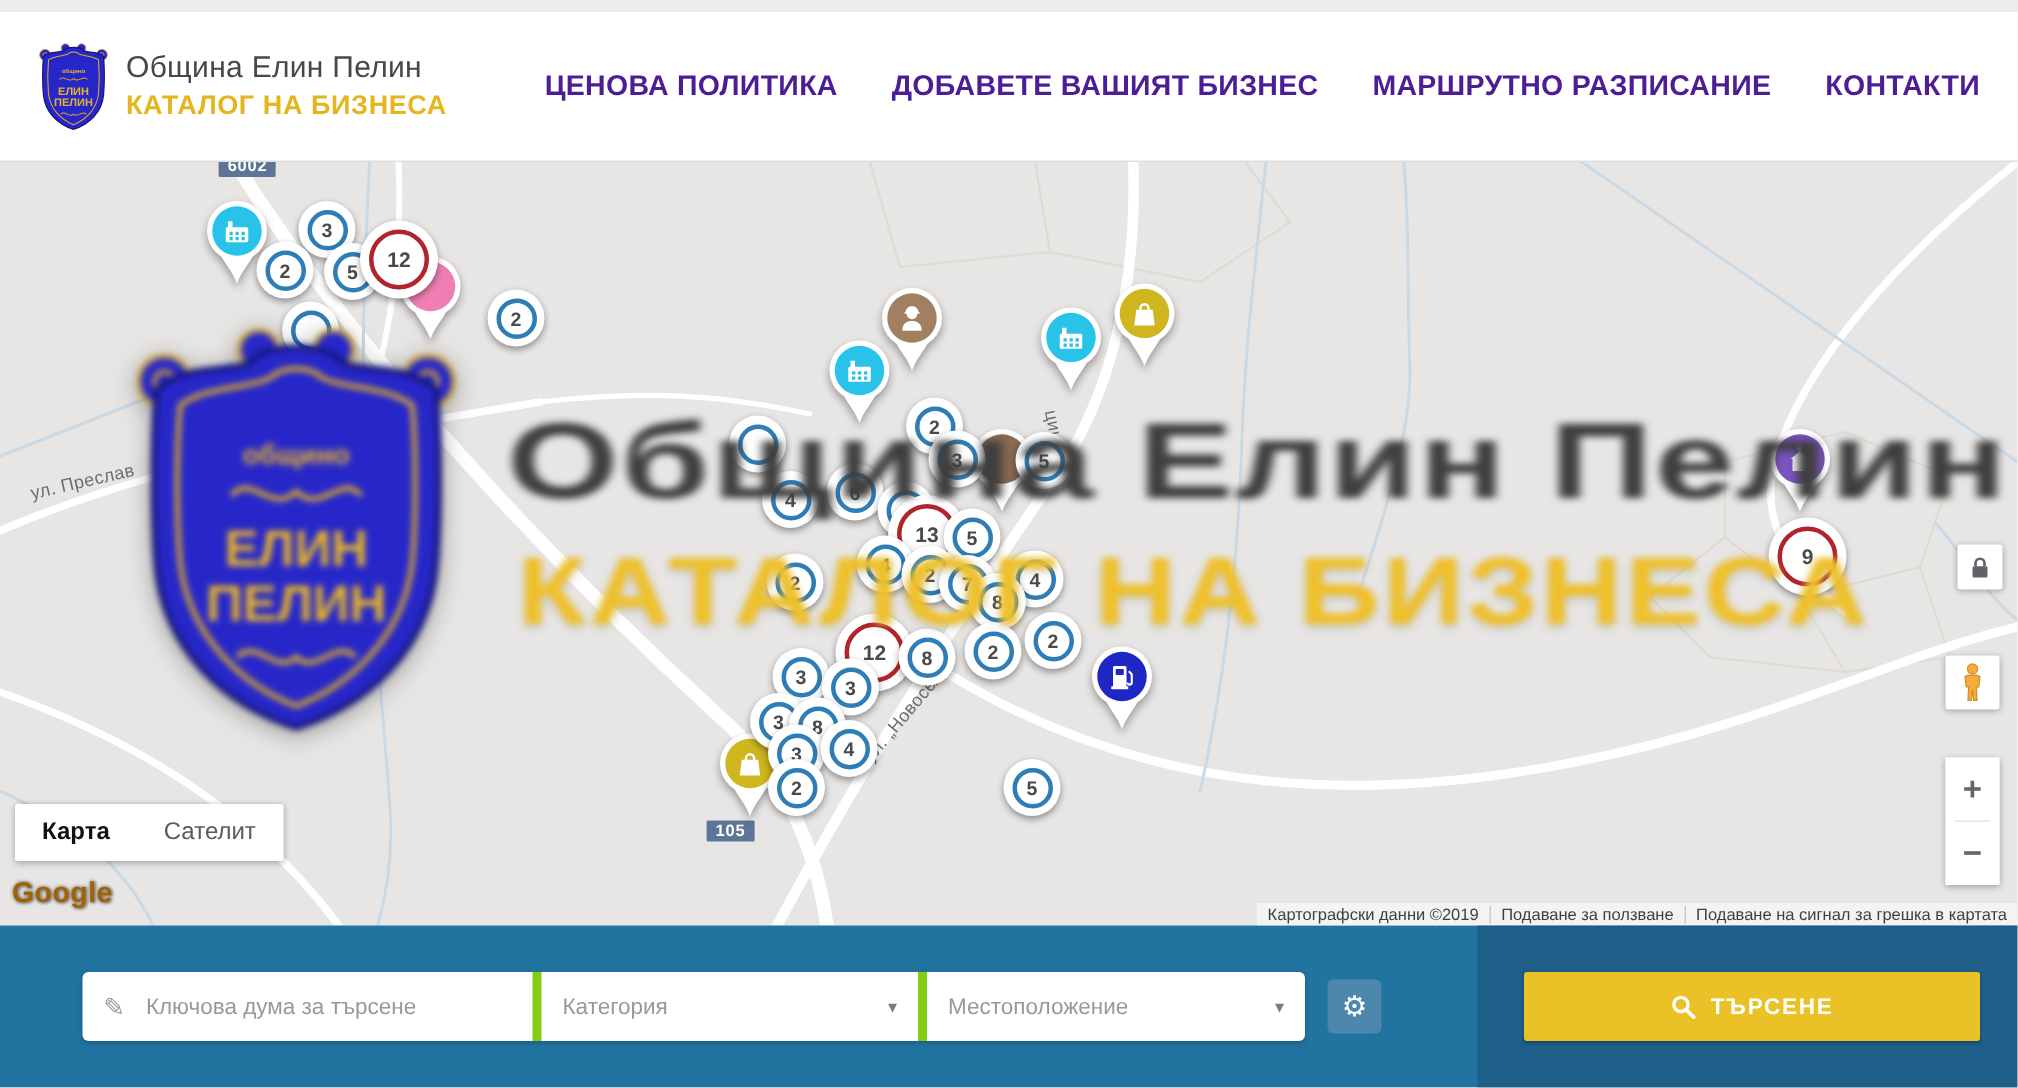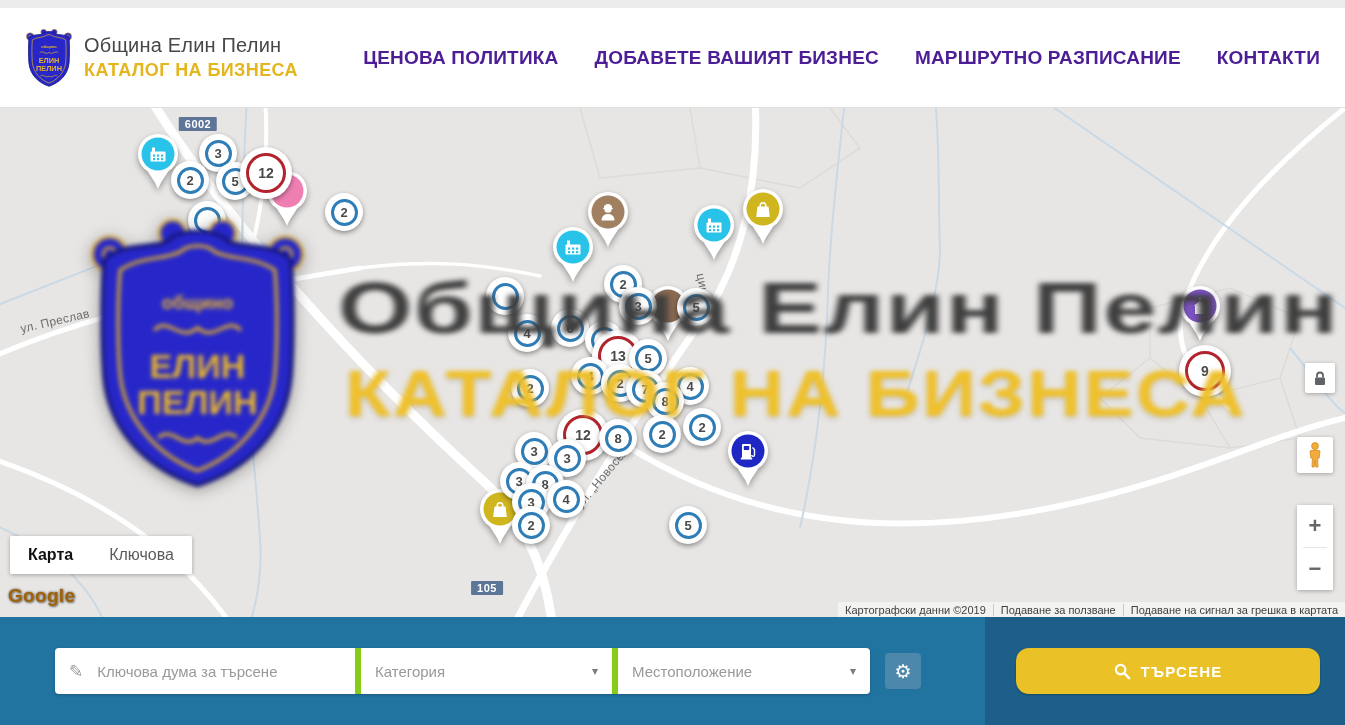--- a/index.html
+++ b/index.html
@@ -74,21 +74,21 @@
   .field{display:flex;align-items:center;padding:0 14px;box-sizing:border-box}
   .field + .field{border-left:6px solid #84cc16}
   .f-keyword{width:300px}.f-cat{width:257px;cursor:pointer}.f-loc{width:258px;cursor:pointer}
   .f-keyword input{border:none;outline:none;font-size:15px;color:#555;width:100%;font-family:inherit;background:transparent}
   .f-keyword input::placeholder{color:#999}
   .sel-label{color:#999;font-size:15px;flex:1}
   .caret{color:#7d7d7d;font-size:12px;margin-left:8px}
   .pencil{color:#9a9a9a;font-size:17px;margin-right:12px}
   .gear-btn{position:absolute;left:885px;top:36px;width:36px;height:36px;background:#4d87ab;border:none;border-radius:4px;
             color:#fff;display:flex;align-items:center;justify-content:center;font-size:19px;cursor:pointer}
-  .search-btn{position:absolute;left:1016px;top:31px;width:304px;height:46px;background:#eac228;border:none;border-radius:13px;
+  .search-btn{position:absolute;left:1016px;top:31px;width:304px;height:46px;background:#eac228;border:none;border-radius:2px;
               color:#fff;font-weight:bold;font-size:15px;letter-spacing:1.2px;display:flex;align-items:center;justify-content:center;
               gap:10px;cursor:pointer;font-family:inherit;box-shadow:0 1px 2px rgba(0,0,0,.25)}
 </style>
 </head>
 <body>
 
 <div class="top-strip"></div>
 
 <header>
   <div class="brand">
@@ -144,22 +144,22 @@
       <path d="M1040,-10 L1345,200"></path>
       <path d="M845,-10 C838,60 830,120 828,185 C826,250 820,330 800,420"></path>
       <path d="M935,-10 C940,40 938,90 940,140 C940,180 925,230 905,290"></path>
       <path d="M1290,240 C1315,270 1330,295 1345,305"></path>
       <path d="M-10,200 L155,135"></path>
       <path d="M-10,415 C50,440 85,470 105,515"></path>
     </g>
   </svg>
 
   <div id="labels">
-      <div class="roadlabel badge" style="left: 165px; top: 16px; margin-left: 33px;">6002</div>
-      <div class="roadlabel badge" style="left: 487px; top: 480px;">105</div>
+      <div class="roadlabel badge" style="left: 165px; top: 3px;">6002</div>
+      <div class="roadlabel badge" style="left: 487px; top: 446px;">105</div>
       <div class="roadlabel street" style="left: 55px; top: 213px; transform: translate(-50%, -50%) rotate(-13deg);">ул. Преслав</div>
       <div class="roadlabel street" style="left: 600px; top: 372px; transform: translate(-50%, -50%) rotate(-50deg);">бул. „Новосел</div>
       <div class="roadlabel street" style="left: 703px; top: 178px; transform: translate(-50%, -50%) rotate(78deg);">ции“</div>
     </div>
   <div id="markers">
       <div class="pin" style="left: 135px; top: 24px;"><svg width="46" height="60" viewBox="0 0 46 60">
     <path d="M23,57 C20,49 15,44 11.5,37 L34.5,37 C31,44 26,49 23,57 Z" fill="#fff"></path>
     <circle cx="23" cy="22" r="20" fill="#fff"></circle>
     <circle cx="23" cy="22" r="16.5" fill="#29c3ea"></circle>
     <g transform="translate(13,12)">
@@ -451,21 +451,21 @@
     <path d="M52,88 C62,76 72,98 85,86 C98,98 108,76 118,88" stroke="#d8a92c" stroke-width="2.5" fill="none"></path>
     <text x="85" y="124" text-anchor="middle" font-size="26" font-weight="bold" fill="#e3b32f">ЕЛИН</text>
     <text x="85" y="152" text-anchor="middle" font-size="26" font-weight="bold" fill="#e3b32f">ПЕЛИН</text>
     <path d="M55,170 C65,160 75,180 85,170 C95,180 105,160 115,170" stroke="#d8a92c" stroke-width="2.5" fill="none"></path>
   </svg>
   <div class="wm1">Община Елин Пелин</div>
   <div class="wm2">КАТАЛОГ НА БИЗНЕСА</div>
 
   <div class="maptype">
     <button class="mt-map">Карта</button>
-    <button class="mt-sat">Ключова</button>
+    <button class="mt-sat">Сателит</button>
   </div>
 
   <div class="google">Google</div>
 
   <div class="attr">
     <span>Картографски данни ©2019</span>
     <span>Подаване за ползване</span>
     <span>Подаване на сигнал за грешка в картата</span>
   </div>
 

